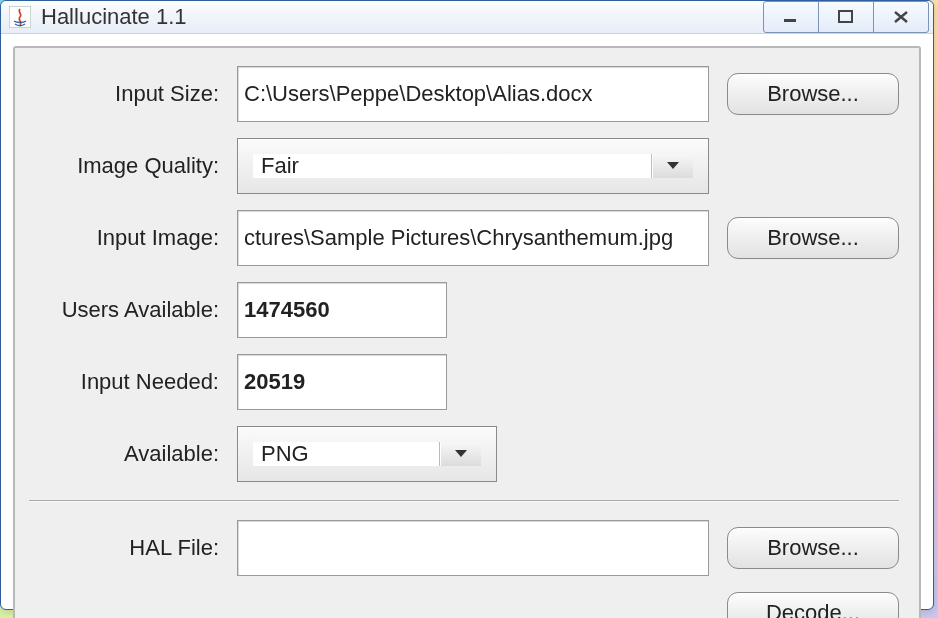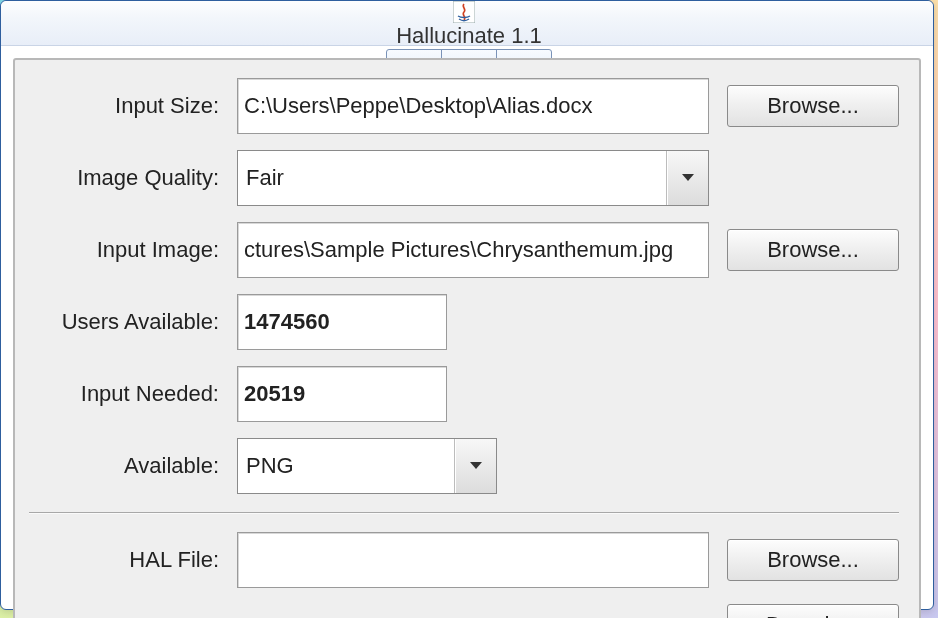--- a/index.html
+++ b/index.html
@@ -33,21 +33,20 @@
     box-sizing: border-box;
   }
   .titlebar {
     height: 44px;
     background: linear-gradient(to bottom, #fdfdfe 0%, #f2f6fb 40%, #e8eef8 100%);
     border-bottom: 1px solid #c9d4e6;
     border-radius: 6px 6px 0 0;
     display: flex;
     align-items: center;
     padding: 0 4px 0 8px;
-    flex-direction: column;
   }
   .titlebar .app-icon {
     width: 22px;
     height: 22px;
     margin-right: 10px;
   }
   .titlebar .title {
     flex: 1;
     color: #333;
     font-size: 22px;
@@ -108,21 +107,21 @@
   .textfield { box-shadow: inset 1px 1px 0 #d8d8d8; }
   .readonly {
     background: #ffffff;
     width: 210px;
     box-shadow: inset 1px 1px 0 #d8d8d8;
     font-weight: bold;
   }
   .combo {
     display: flex;
     align-items: flex-end;
-    padding: 0;
+    padding: 15px;
     background: linear-gradient(to bottom, #fbfbfb, #e6e6e6);
     border: 1px solid #8a8a8a;
   }
   .combo .combo-text {
     flex: 1;
     padding: 0 8px;
     background: #fff;
     height: 100%;
     display: flex;
     align-items: center;
@@ -134,21 +133,21 @@
     background: linear-gradient(to bottom, #f7f7f7, #dcdcdc);
     border-left: 1px solid #fff;
     display: flex;
     align-items: center;
     justify-content: center;
   }
   .btn {
     height: 42px;
     border: 1px solid #8a8a8a;
     background: linear-gradient(to bottom, #fdfdfd 0%, #f0f0f0 45%, #e2e2e2 100%);
-    border-radius: 3px;
+    border-radius: 11px;
     font: inherit;
     color: #222;
     padding: 0 4px;
     cursor: default;
     box-shadow: inset 0 1px 0 #fff;
   }
   .divider {
     grid-column: 1 / 4;
     height: 0;
     border-top: 1px solid #a8a8a8;

